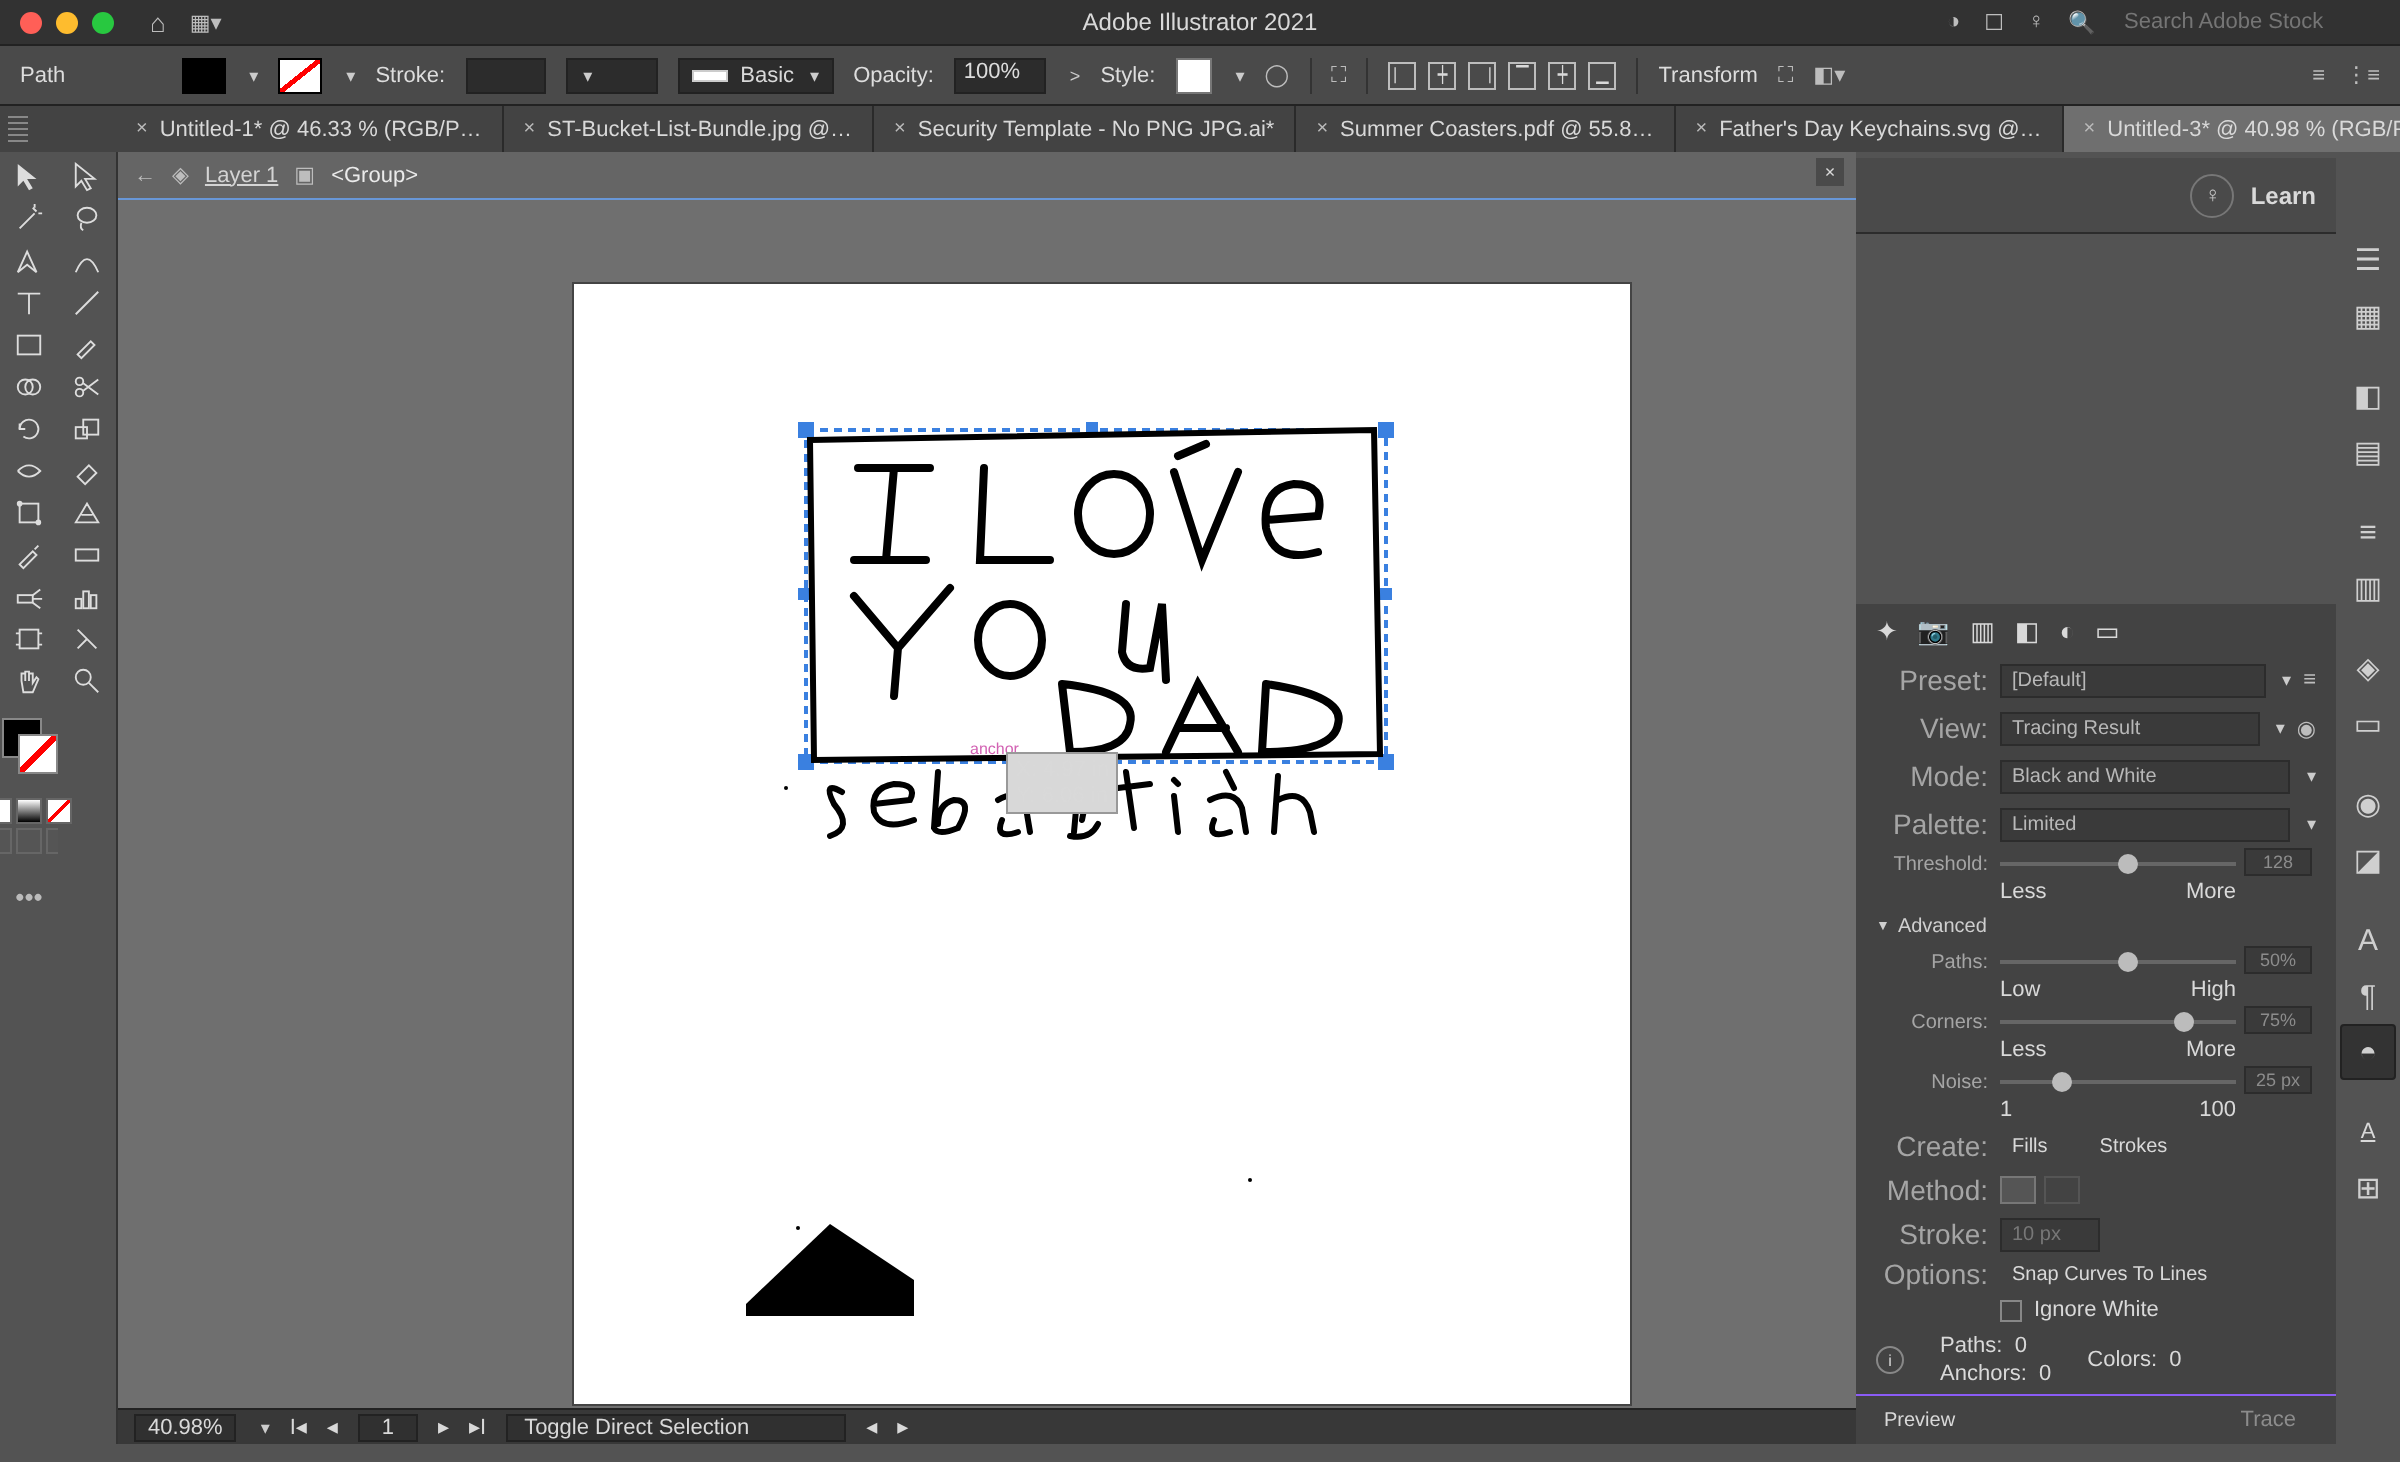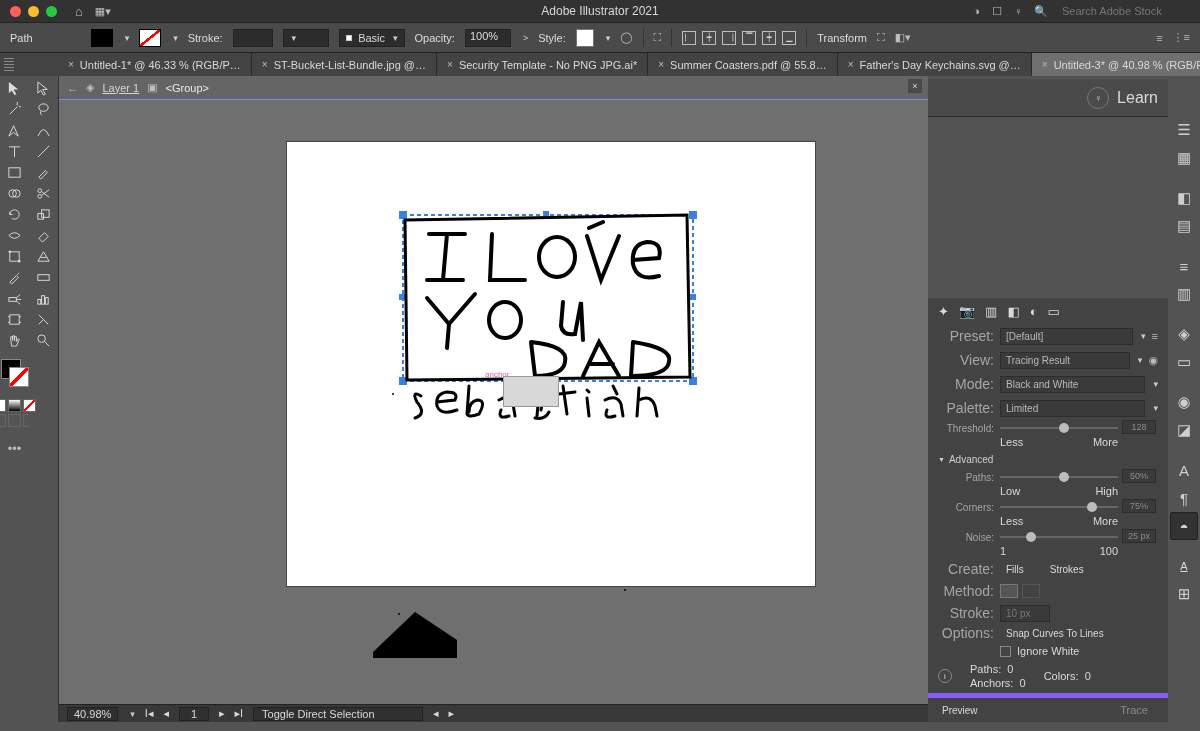--- a/index.html
+++ b/index.html
@@ -32,21 +32,21 @@
   
   .optionsbar{height:30px;background:var(--g-panel2);display:flex;align-items:center;padding:0 10px;gap:10px;border-top:1px solid #222;}
   .optionsbar .lbl{color:#ddd;font-size:11px;}
   .swatch{width:22px;height:18px;border:1px solid #000;background:#000;display:inline-block;}
   .swatch.white{background:#fff;border-color:#777;}
   .swatch.none{background:#fff;position:relative;}
   .swatch.none::after{content:"";position:absolute;left:0;right:0;top:0;bottom:0;background:linear-gradient(to top left,transparent 45%,red 45%,red 55%,transparent 55%);}
   .chev{color:#ccc;font-size:9px;margin-left:2px;}
   .input-mini{height:18px;width:40px;background:#2c2c2c;border:1px solid #222;color:#ddd;padding:0 4px;}
   .ddl{height:18px;background:#2c2c2c;border:1px solid #222;display:inline-flex;align-items:center;padding:0 6px;}
-  .ddl.basic{width:66px;gap:6px;}
+  .ddl.basic{width:78px;gap:6px;}
   .linestrip{width:28px;height:6px;background:linear-gradient(#fff,#fff);border:1px solid #ccc;}
   .vsep{width:1px;height:18px;background:#333;}
   .alignicons{display:flex;gap:6px;}
   .alignicons span{width:14px;height:14px;border:1px solid #bdbdbd;display:flex;align-items:center;justify-content:center;font-size:8px;}
 
   
   .doctabs{height:24px;background:var(--g-panel);display:flex;align-items:stretch;border-top:1px solid #222;padding-left:58px;position:relative;}
   .doctabs .handle{position:absolute;left:4px;top:5px;width:10px;height:14px;background:repeating-linear-gradient(#888 0 1px,transparent 1px 3px);}
   .doctab{display:flex;align-items:center;gap:6px;padding:0 10px;border-right:1px solid #2a2a2a;font-size:11px;color:#ccc;white-space:nowrap;cursor:pointer;}
   .doctab.active{background:#6f6f6f;color:#fff;}
@@ -73,21 +73,21 @@
   
   .docwrap{flex:1;display:flex;flex-direction:column;background:var(--g-canvas);}
   .breadcrumb{height:24px;background:#656565;display:flex;align-items:center;padding:0 8px;gap:8px;border-bottom:1px solid #4a4a4a;position:relative;}
   .breadcrumb .layer{text-decoration:underline;color:#d4d4d4;}
   .breadcrumb .grp{color:#eaeaea;}
   .breadcrumb .closex{position:absolute;right:6px;top:3px;width:14px;height:14px;background:#4a4a4a;display:flex;align-items:center;justify-content:center;font-size:9px;cursor:pointer;}
   .bluetopline{position:absolute;left:0;right:0;top:23px;height:1px;background:#6897d8;}
 
   
   .canvasarea{flex:1;position:relative;overflow:hidden;}
-  .artboard{position:absolute;left:228px;top:42px;width:528px;height:444px;background:#fff;box-shadow:0 0 0 1px #444;text-decoration:underline;}
+  .artboard{position:absolute;left:228px;top:42px;width:528px;height:560px;background:#fff;box-shadow:0 0 0 1px #444;text-decoration:underline;}
   .artwork-svg{position:absolute;inset:0;}
 
   
   .statusbar{height:18px;background:#383838;display:flex;align-items:center;gap:10px;color:#ccc;padding:0 8px;border-top:1px solid #222;}
   .statusbar .zoom{background:#303030;border:1px solid #222;padding:0 6px;height:14px;display:flex;align-items:center;}
   .statusbar .fld{background:#303030;border:1px solid #222;padding:0 8px;height:14px;display:flex;align-items:center;width:170px;}
 
   
   .rightcol{display:flex;}
   .panelwrap{width:240px;display:flex;flex-direction:column;}
@@ -112,21 +112,21 @@
   .sliderrow .plabel{width:56px;text-align:right;color:#a5a5a5;font-size:10px;padding-top:1px;}
   .sliderrow .sliderblock{flex:1;margin:0 40px 0 6px;}
   .endlabels{display:flex;justify-content:space-between;font-size:9px;color:#888;margin-top:2px;}
   .advanced-hdr{padding:4px 10px;color:#cfcfcf;font-size:10px;display:flex;align-items:center;gap:4px;}
   .advanced-hdr::before{content:"▼";font-size:7px;}
   .checkrow{display:flex;align-items:flex-end;gap:6px;padding:2px 10px 2px 72px;font-size:10px;color:#bdbdbd;}
   .checkrow .chk{width:11px;height:11px;border:1px solid #888;display:inline-block;}
   .inforow{display:flex;padding:4px 10px;gap:18px;font-size:10px;color:#a8a8a8;align-items:center;}
   .inforow .infoicon{width:14px;height:14px;border:1px solid #888;border-radius:50%;display:flex;align-items:center;justify-content:center;font-size:8px;}
   .inforow .col{display:flex;flex-direction:column;gap:2px;}
-  .footerrow{display:flex;align-items:center;justify-content:space-between;padding:4px 10px;border-top:5px solid #8b5cf6;}
+  .footerrow{display:flex;align-items:center;justify-content:space-between;padding:4px 10px;border-top:1px solid #8b5cf6;}
   .tracebtn{padding:2px 10px;color:#8c8c8c;}
 
   
   .iconstrip{width:32px;background:var(--g-light);display:flex;flex-direction:column;align-items:center;padding-top:40px;gap:0;}
   .istripbtn{width:28px;height:28px;display:flex;align-items:center;justify-content:center;color:#cfcfcf;font-size:15px;}
   .istripgap{height:12px;}
   .istripbtn.active{background:#333;border:1px solid #222;border-radius:2px;}
 
   
   .coord-tip{position:absolute;background:#d8d8d8;color:#333;font-size:9px;padding:2px 4px;line-height:1.15;border:1px solid #999;}
@@ -482,21 +482,21 @@
       <span class="fld">Toggle Direct Selection</span>
       <span>◂</span>
       <span>▸</span>
     </div>
   </div>
 
   <div class="rightcol">
     <div class="panelwrap">
       <div class="learnbar">
         <span class="bulb">♀</span>
-        <span style="font-size:16px;font-weight:normal">Learn</span>
+        <span style="font-size:12px;font-weight:bold">Learn</span>
       </div>
       <div class="panel-spacer"></div>
 
       <div class="panel">
         <div class="piconrow">
           <span>✦</span>
           <span>📷</span>
           <span>▥</span>
           <span>◧</span>
           <span>◐</span>

